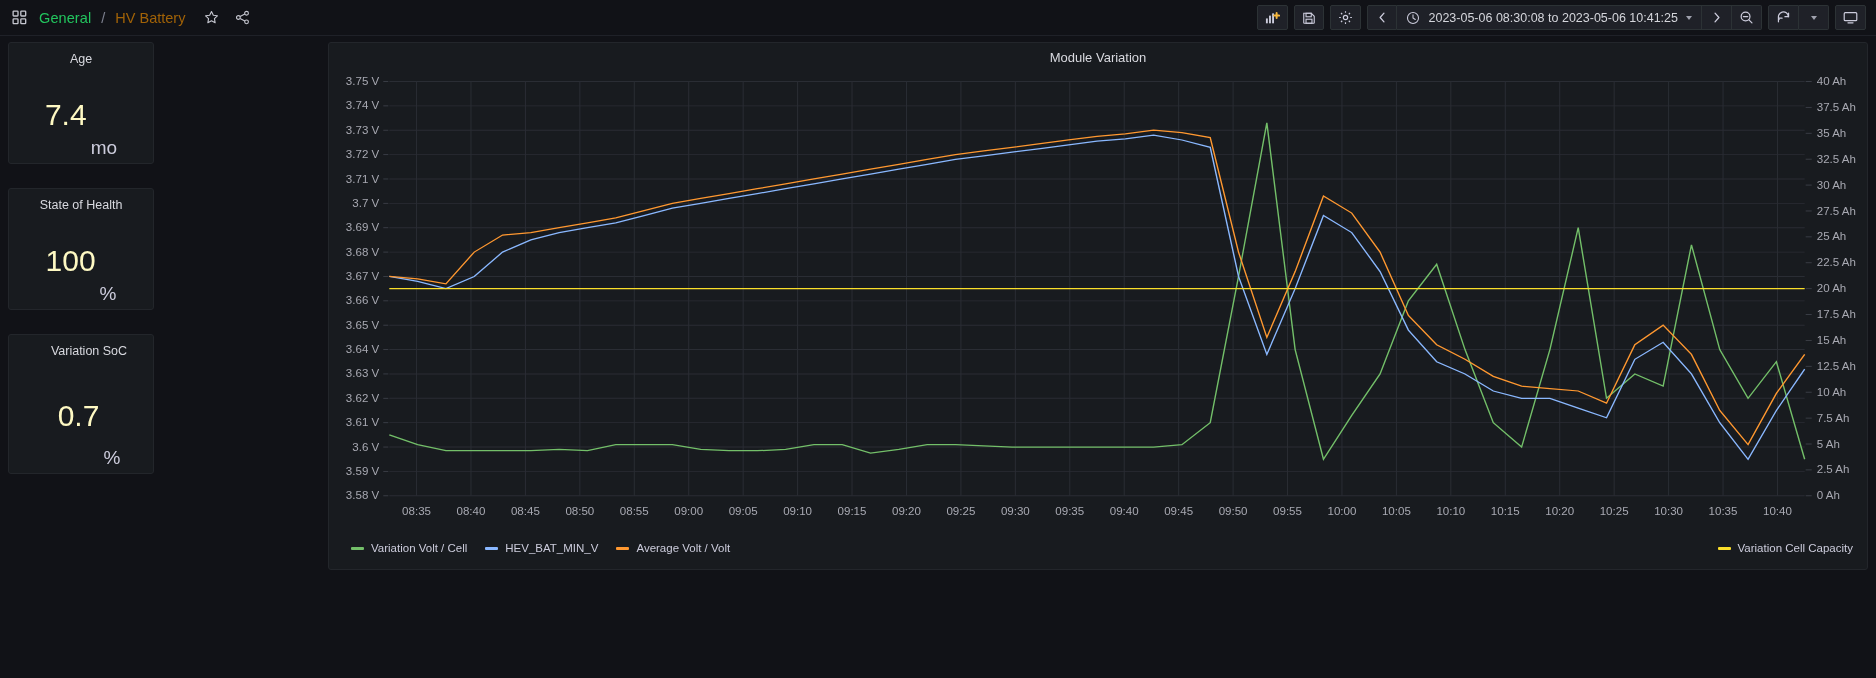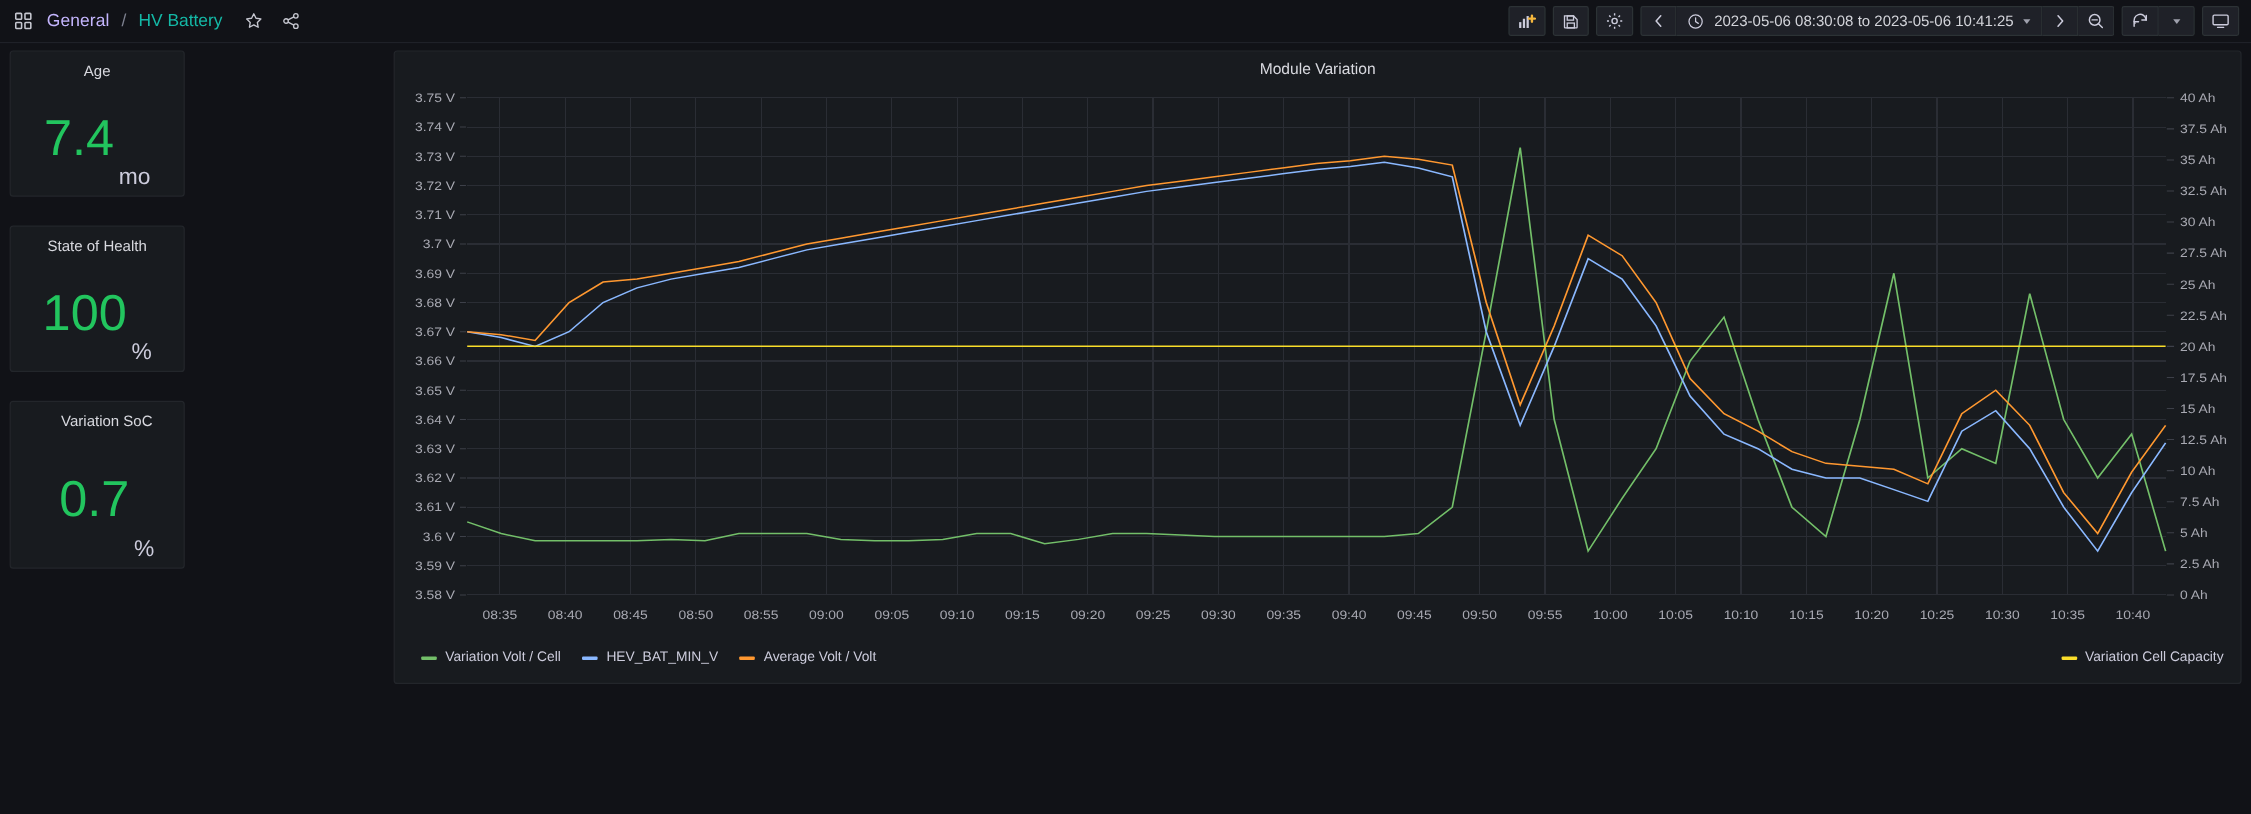--- a/index.html
+++ b/index.html
@@ -16,24 +16,24 @@
   #topnav {
     height: 36px;
     background: #111217;
     display: flex; align-items: center;
     padding: 0 10px 0 8px;
     border-bottom: 1px solid #1f2128;
   }
   #breadcrumb { display: flex; align-items: center; gap: 9px; }
   .grid-icon { width: 15px; height: 15px; display:block; }
   .crumb {
-    font-size: 14.5px; color: #c4b5fd; letter-spacing: .1px;
+    font-size: 14.5px; color: #22c55e; letter-spacing: .1px;
   }
   .crumb-sep { color: #7e8190; font-size: 14.5px; margin: 0 1px; }
-  .crumb-cur { font-size: 14.5px; color: #14b8a6; }
+  .crumb-cur { font-size: 14.5px; color: #a16207; }
   .nav-ico-btn {
     width: 22px; height: 22px; display:flex; align-items:center; justify-content:center;
     color:#b9bac4; cursor: pointer;
   }
   #topnav-right { margin-left: auto; display: flex; align-items: center; gap: 6px; }
   .tbtn {
     height: 25px; min-width: 30px; padding: 0 7px;
     background: #1f2128; border: 1px solid #2c3235; border-radius: 2px;
     display: flex; align-items: center; justify-content: center;
     color: #ccccdc; cursor: pointer;
@@ -57,21 +57,21 @@
   .stat-panel { height: 122px; display:flex; flex-direction: column; align-items: center; }
   .stat-w1 { width: 146px; }
   .stat-title {
     font-size: 12.5px; color: #d8d9df; margin-top: 9px; font-weight: 400;
     text-align:center;
   }
   .stat-value {
     flex: 1; display:flex; align-items:center; justify-content:center;
     width: 100%;
   }
-  .stat-num { font-size: 42px; color: #22c55e; line-height: 1; font-weight: 400; }
+  .stat-num { font-size: 30px; color: #fef9c3; line-height: 1; font-weight: 400; }
   .stat-unit { font-size: 19px; color: #ccccdc; margin-left: 4px; align-self: flex-end; margin-bottom: 4px; }
 
   
   #graphpanel { flex: 1; position: relative; height: 528px; }
   #graph-title {
     text-align: center; font-size: 13px; color: #d8d9df; padding-top: 7px; font-weight: 400;
   }
   #plotwrap { position: absolute; left: 0; right: 0; top: 26px; bottom: 0; }
   #plotsvg { display:block; width: 100%; height: 100%; }
   .axlabel { font-size: 11.5px; fill: #a8a9b2; font-family: "Liberation Sans", sans-serif; }

